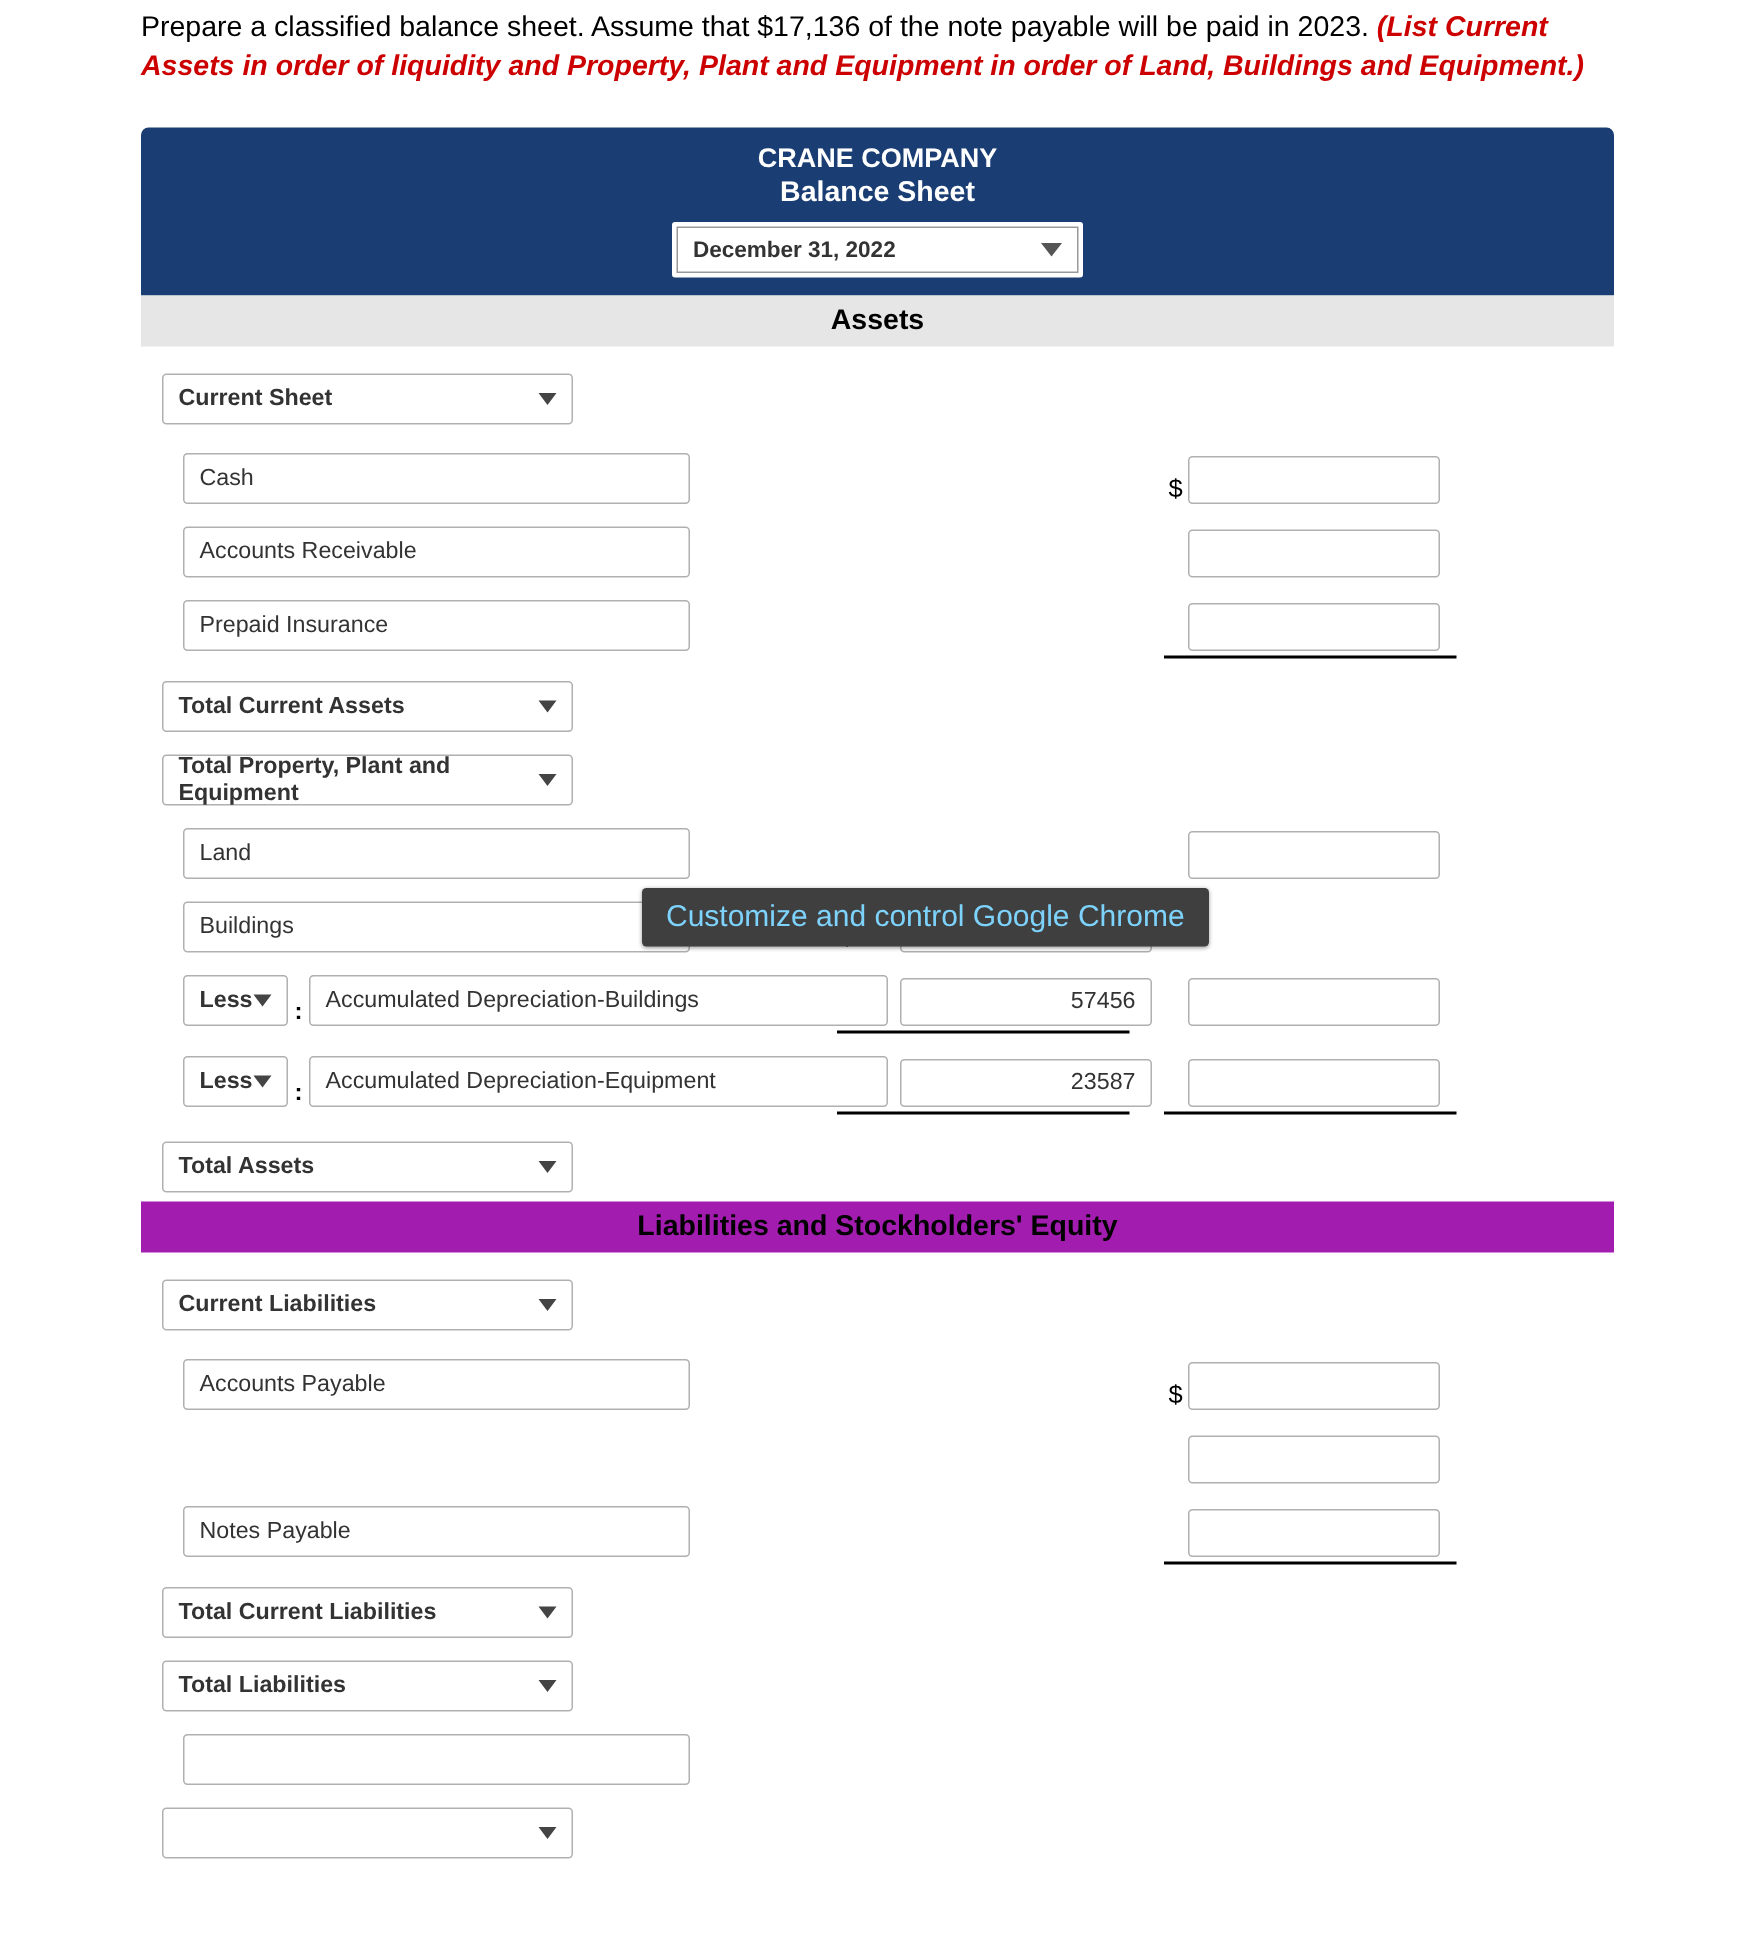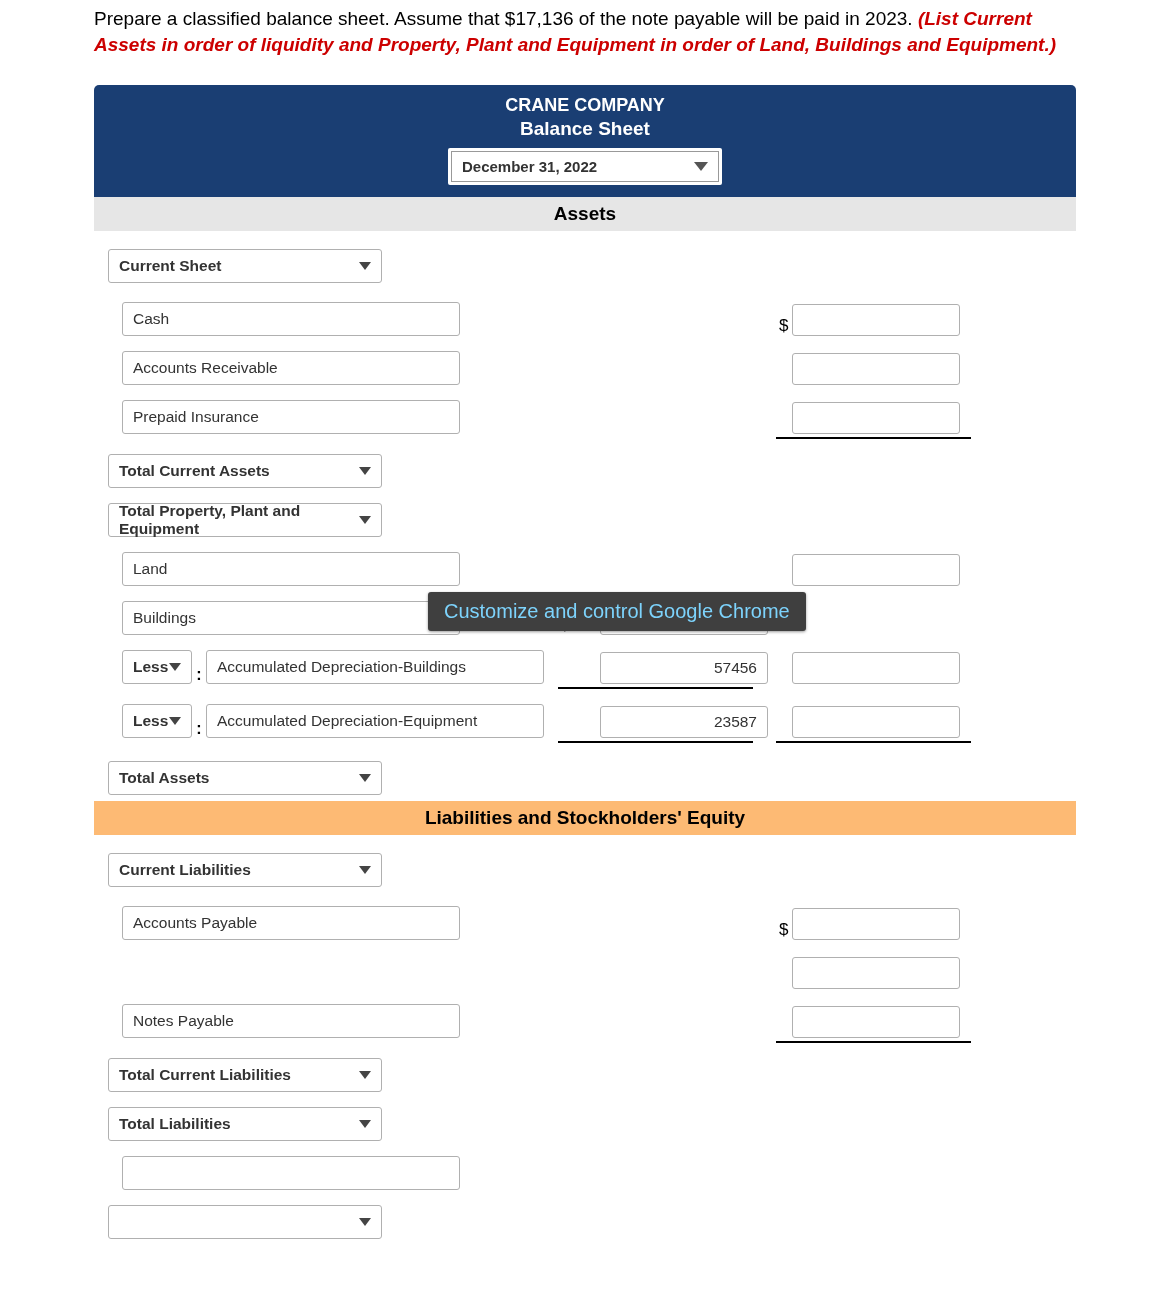--- a/index.html
+++ b/index.html
@@ -69,21 +69,21 @@
     align-items: center;
   }
   .section-bar {
     background: #e6e6e6;
     text-align: center;
     font-weight: 700;
     font-size: 19px;
     padding: 6px 0;
   }
   .section-bar.light {
-    background: #fdba74;
+    background: #a21caf;
   }
   .ws {
     padding-top: 14px;
   }
   .row {
     display: flex;
     align-items: center;
     min-height: 42px;
     position: relative;
   }
@@ -108,21 +108,21 @@
   }
   .dd-field.sm { width: 274px; }
   .dd-field.xs { width: 70px; }
   .txt-field {
     height: 34px;
     padding: 0 10px;
     display: flex;
     align-items: center;
   }
   .txt-field.md { width: 338px; }
-  .txt-field.lg { width: 338px; }
+  .txt-field.lg { width: 386px; }
   .colon {
     width: 14px;
     text-align: center;
     font-weight: 700;
   }
   .num-field {
     height: 32px;
     width: 168px;
     text-align: right;
     padding: 0 10px;

